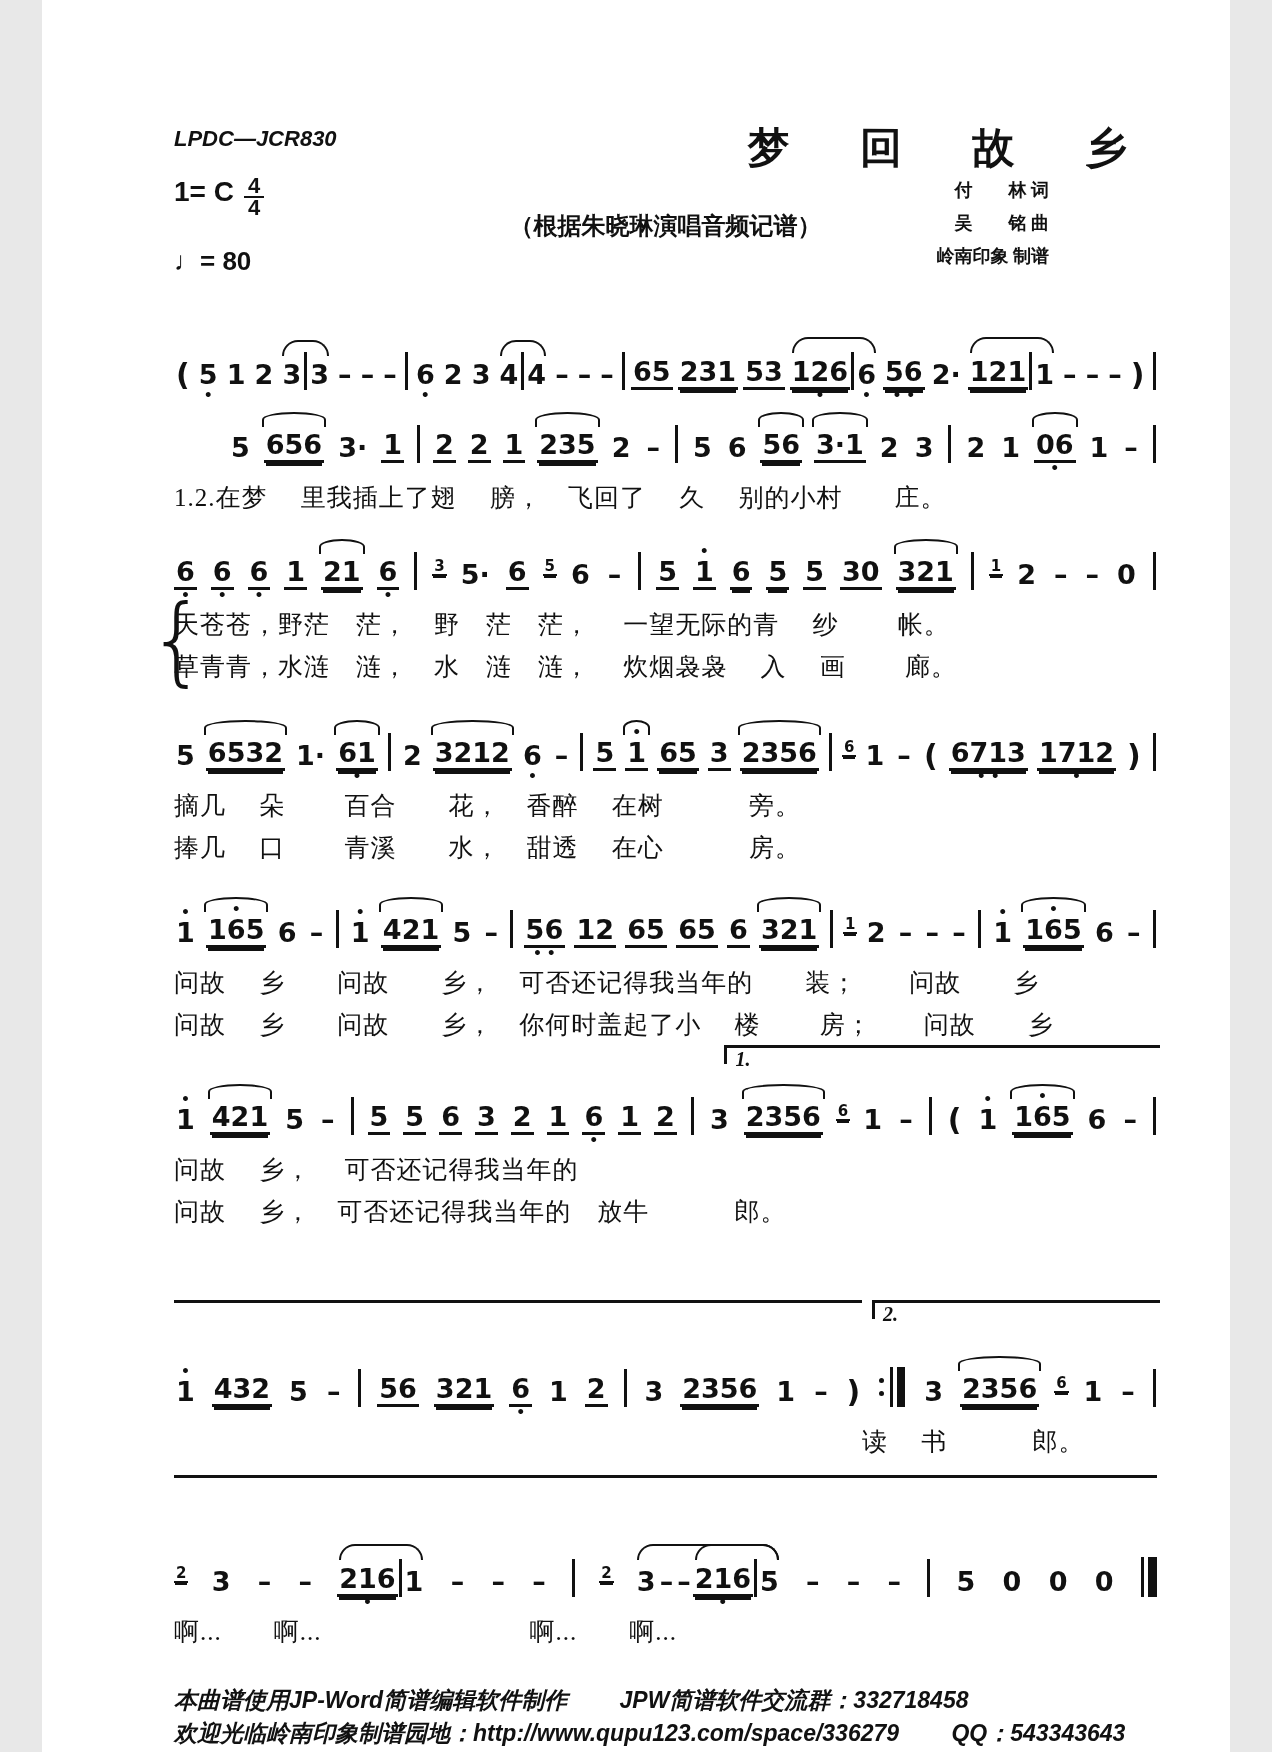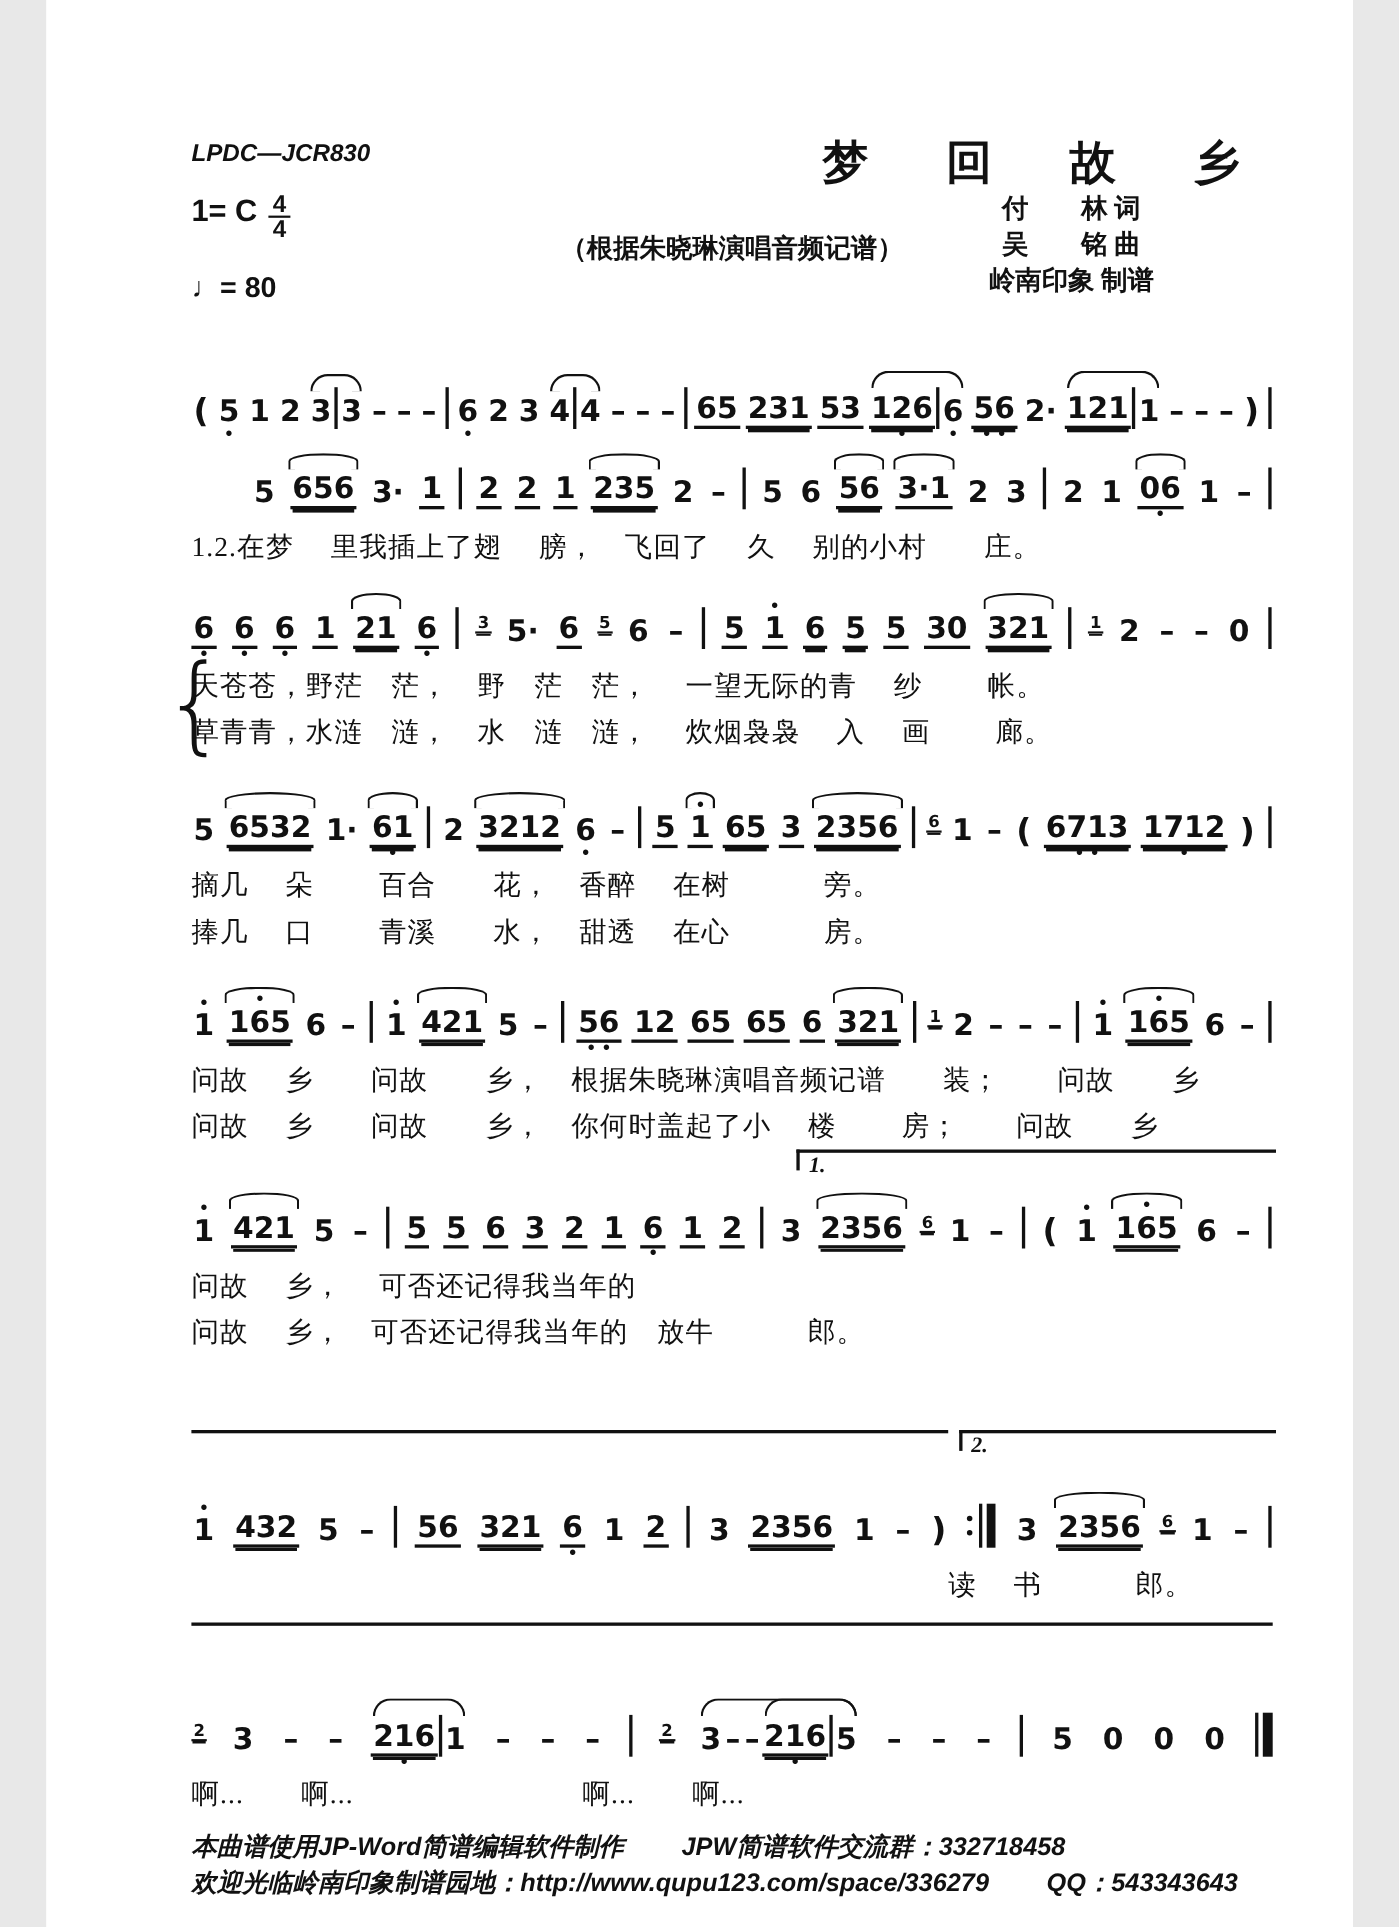--- a/index.html
+++ b/index.html
@@ -13,21 +13,21 @@
            font-family:"Liberation Sans",sans-serif;}
   .title{position:absolute;left:0;right:0;top:2px;text-align:right;font-size:42px;font-weight:bold;
          font-family:"Liberation Serif",serif;letter-spacing:30px;}
   .keyrow{position:absolute;left:0;top:58px;font-size:28px;font-weight:bold;display:flex;align-items:flex-start;gap:10px;}
   .timesig{display:inline-block;text-align:center;font-size:22px;line-height:20px;font-weight:bold;}
   .timesig .tstop{display:block;border-bottom:2px solid #111;padding:0 4px;}
   .timesig .tsbot{display:block;padding:0 4px;}
   .temporow{position:absolute;left:0;top:128px;font-size:26px;font-weight:bold;}
   .subtitle{position:absolute;left:0;right:0;top:92px;text-align:center;font-size:24px;
             font-family:"Liberation Serif",serif;font-weight:bold;}
-  .credits{position:absolute;right:108px;top:56px;text-align:center;font-size:24px;line-height:33px;
+  .credits{position:absolute;right:108px;top:56px;text-align:right;font-size:18px;line-height:33px;
            font-family:"Liberation Serif",serif;font-weight:bold;white-space:pre;}
 
   
   .system{position:relative;}
   .notes-row{display:flex;justify-content:space-between;align-items:flex-end;padding-top:18px;}
   .note{display:inline-flex;flex-direction:column;align-items:center;position:relative;
         font-weight:bold;font-size:27px;line-height:30px;font-family:"DejaVu Sans",sans-serif;}
   .note .da,.note .dbl{height:11px;line-height:11px;font-size:14px;font-weight:bold;}
   .note .txt{padding:0 2px;white-space:nowrap;}
   .u1 .txt{border-bottom:3px solid #111;}
@@ -53,21 +53,21 @@
   .volta{position:absolute;border-top:3px solid #111;height:16px;}
   .volta.tick{border-left:3px solid #111;}
   .volta .vlabel{font-size:20px;font-style:italic;font-weight:bold;margin-left:8px;
                  font-family:"Liberation Serif",serif;}
   .lyric{font-size:25px;line-height:37px;margin-top:5px;white-space:pre;
          font-family:"Liberation Serif",serif;letter-spacing:1px;}
   .brace{position:absolute;left:-26px;font-size:92px;font-weight:100;line-height:1;top:66px;
          transform:scaleY(1.05);font-family:"DejaVu Sans",sans-serif;}
 
   
-  .footnotes{margin-top:12px;font-size:23px;line-height:33px;font-style:italic;font-weight:bold;white-space:pre;}
+  .footnotes{margin-top:34px;font-size:23px;line-height:33px;font-style:italic;font-weight:bold;white-space:pre;}
 </style>
 </head>
 <body>
 
 <div class="page">
   <div class="content">
 
     <div class="header">
       <div class="catalog">LPDC—JCR830</div>
       <div class="title">梦 回 故 乡</div>
@@ -728,21 +728,21 @@
               <span class="txt">6</span>
               <span class="dbl">&nbsp;</span>
             </span>
             <span class="note dashn">
               <span class="da">&nbsp;</span>
               <span class="txt">–</span>
               <span class="dbl">&nbsp;</span>
             </span>
             <span class="bar"></span>
           </div>
-          <div class="lyric">问故　 乡　　问故　　乡，　根据朱晓琳演唱音频记谱　　装；　　问故　　乡</div>
+          <div class="lyric">问故　 乡　　问故　　乡，　可否还记得我当年的　　装；　　问故　　乡</div>
           <div class="lyric">问故　 乡　　问故　　乡，　你何时盖起了小　 楼　　 房；　　问故　　乡</div>
         </div>
         <div class="system" style="margin-top: 30px;">
           <div class="volta tick" style="left: 56%; width: 44%; top: -28px;"><span class="vlabel">1.</span></div>
           <div class="notes-row">
             <span class="note">
               <span class="da">•</span>
               <span class="txt">1</span>
               <span class="dbl">&nbsp;</span>
             </span>

